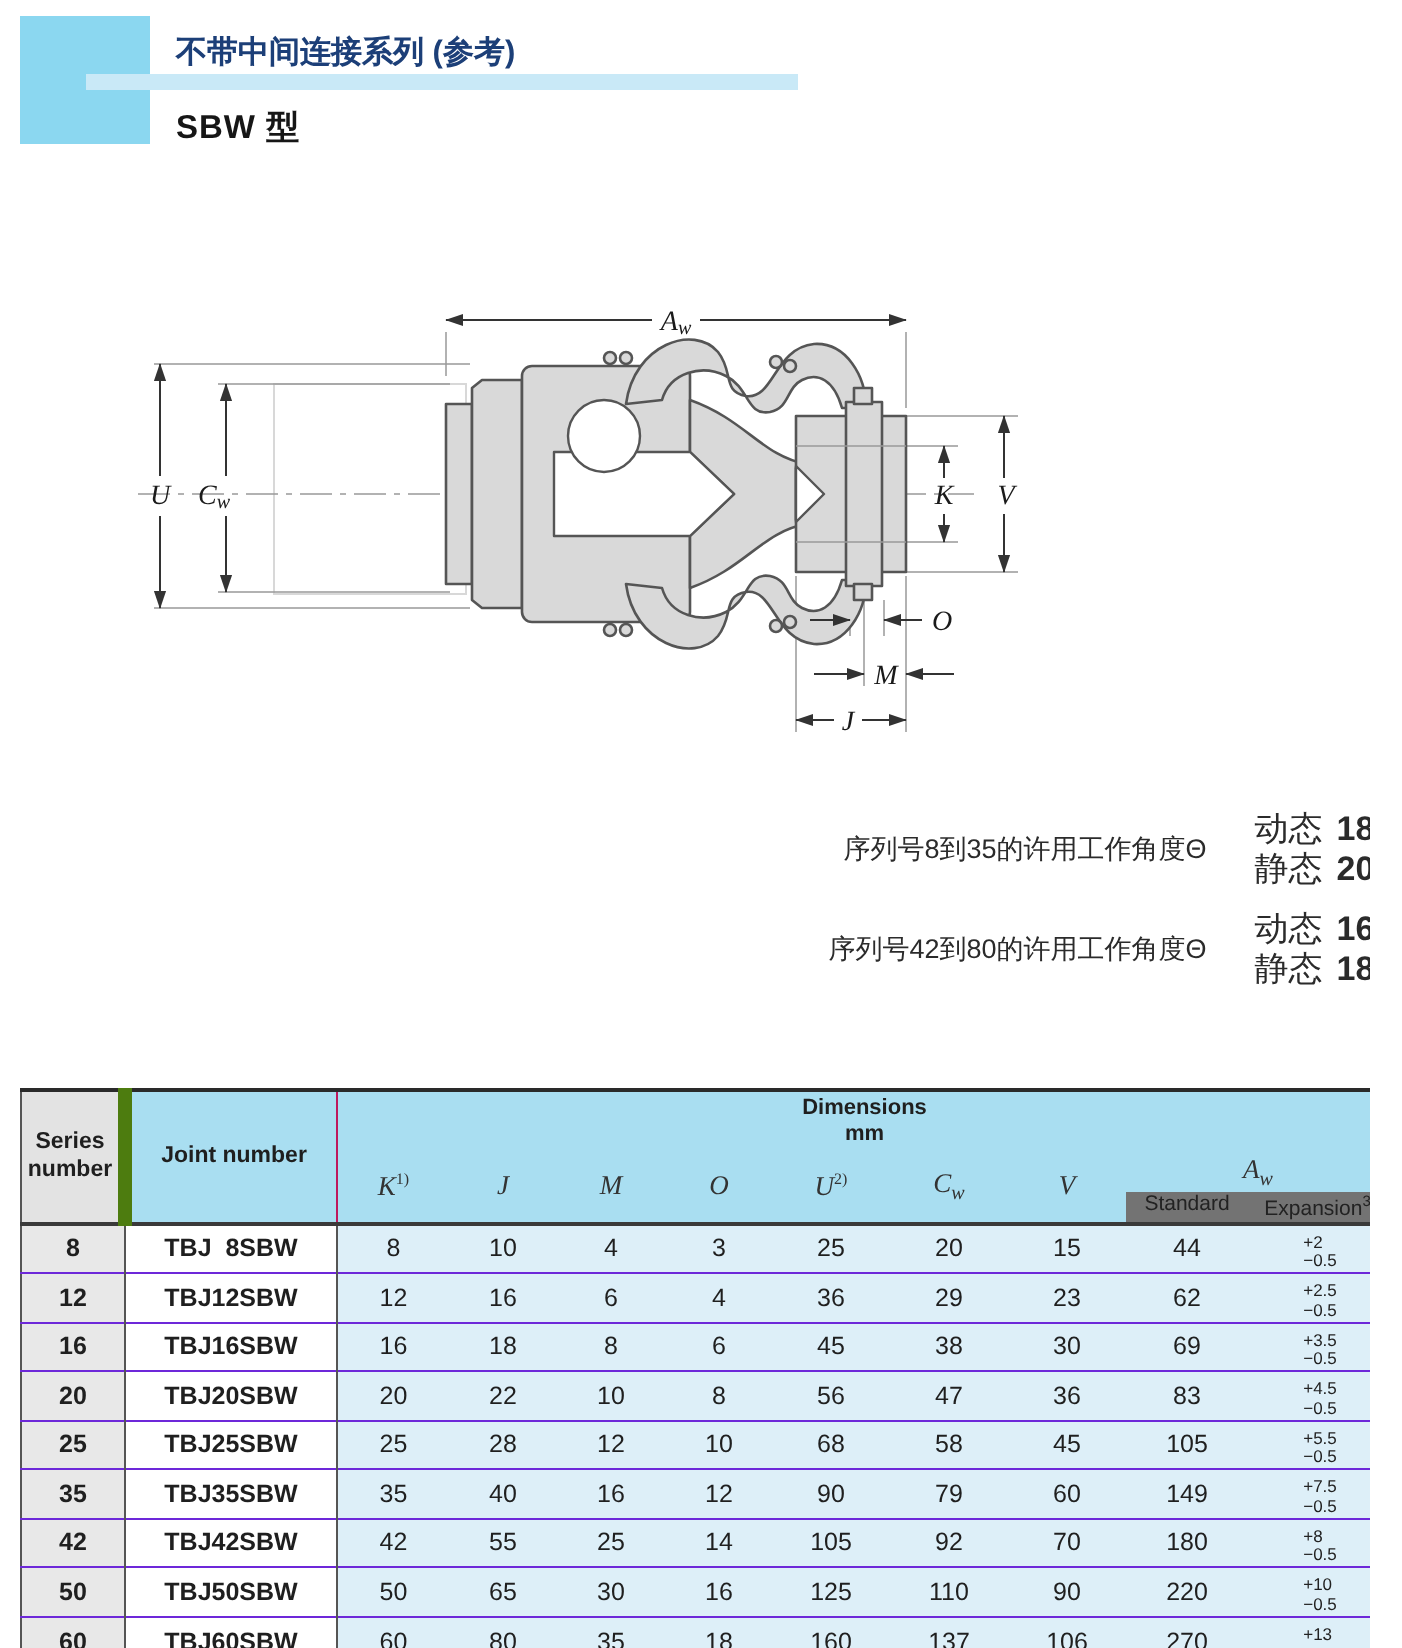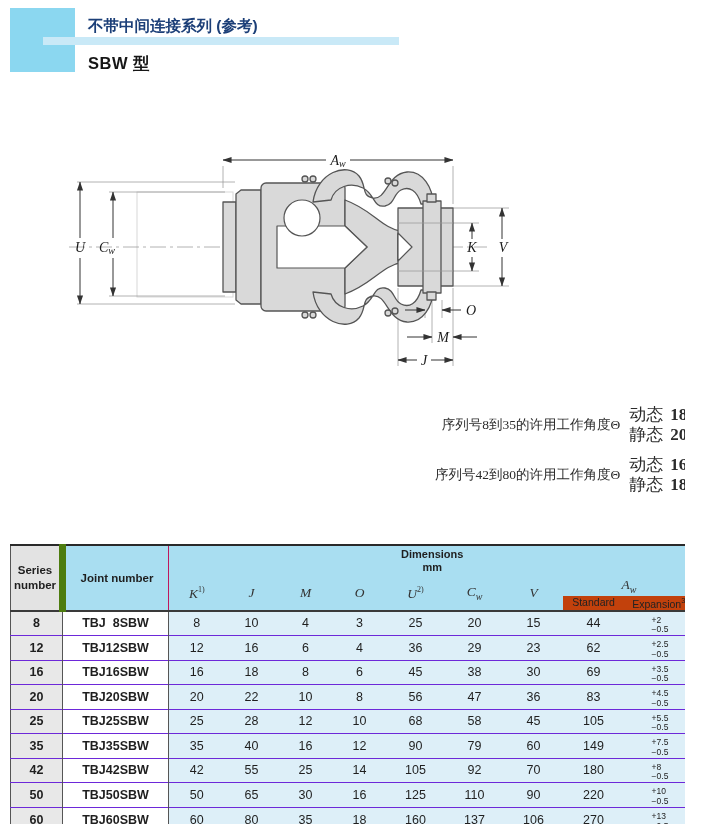--- a/index.html
+++ b/index.html
@@ -16,21 +16,21 @@
   .drawing{position:absolute;left:55px;top:138px;width:470px;height:250px;}
   .dim-text{font-family:"Liberation Serif",serif;font-style:italic;font-size:14px;fill:#1a1a1a;}
   .dim-sub{font-size:10px;}
   .part{fill:#d9d9d9;stroke:#555;stroke-width:1.3;stroke-linejoin:round;}
   .partw{fill:#ffffff;stroke:#555;stroke-width:1.2;stroke-linejoin:round;}
   .dimline{stroke:#333;stroke-width:1;fill:none;}
   .extline{stroke:#999;stroke-width:.75;fill:none;}
 
   
   .angle-notes{position:absolute;left:358px;top:405px;width:336px;}
-  .angle-row{display:flex;align-items:center;justify-content:flex-end;gap:9px;margin-bottom:9px;font-family:Liberation Serif, serif;}
+  .angle-row{display:flex;align-items:center;justify-content:flex-end;gap:24px;margin-bottom:9px;}
   .angle-label{font-size:13.5px;color:#2b2b2b;white-space:nowrap;}
   .angle-vals{display:flex;flex-direction:column;line-height:1.2;font-size:17px;color:#2b2b2b;}
   .angle-line b{margin-left:7px;font-weight:bold;}
 
   
   table.dims-table{position:absolute;left:10px;top:544px;width:685px;border-collapse:collapse;
       table-layout:fixed;border-top:2.5px solid #2a2a2a;border-bottom:3px solid #2a2a2a;
       border-left:1px solid #555;}
   .dims-table thead{border-bottom:2px solid #3a3a3a;}
   .dims-table th,.dims-table td{padding:0;margin:0;text-align:center;vertical-align:middle;}
@@ -38,21 +38,21 @@
       border-right:7px solid #4d7c0f;line-height:1.25;}
   .th-joint{background:#a9def1;font-size:11.5px;font-weight:bold;color:#1f1f1f;
       border-right:1px solid #be185d;vertical-align:top;padding-top:7px;}
   .th-dims{background:#a9def1;height:30px;vertical-align:top;padding-top:5px;}
   .dims-title{font-size:11px;font-weight:bold;color:#1f1f1f;line-height:1.2;}
   .dims-unit{font-size:11px;color:#1f1f1f;line-height:1.2;}
   .letters-row th{background:#a9def1;height:20px;font-weight:normal;color:#333;
       font-family:"Liberation Serif",serif;font-style:italic;font-size:13.5px;}
   .letters-row sup{font-size:8px;font-style:normal;}
   .letters-row sub{font-size:10px;}
-  .subcols-row th{background:#c2410c;height:13px;font-weight:normal;font-size:10.5px;
+  .subcols-row th{background:#737373;height:13px;font-weight:normal;font-size:10.5px;
       color:#222;vertical-align:top;}
   .subcols-row sup{font-size:7.5px;}
   .dims-table tbody tr{height:23px;}
   .dims-table tbody tr + tr{border-top:1px solid #6d28d9;}
   .td-series{background:#e8e8e8;font-weight:bold;font-size:12.5px;border-right:1px solid #555;}
   .td-joint{background:#ffffff;font-weight:bold;font-size:12.5px;border-right:1px solid #555;white-space:pre;}
   .td-dim{background:#ddeff8;font-size:12.5px;}
   .tol{display:inline-flex;flex-direction:column;align-items:flex-start;
        font-size:8.5px;line-height:1.15;color:#222;}
 </style>

